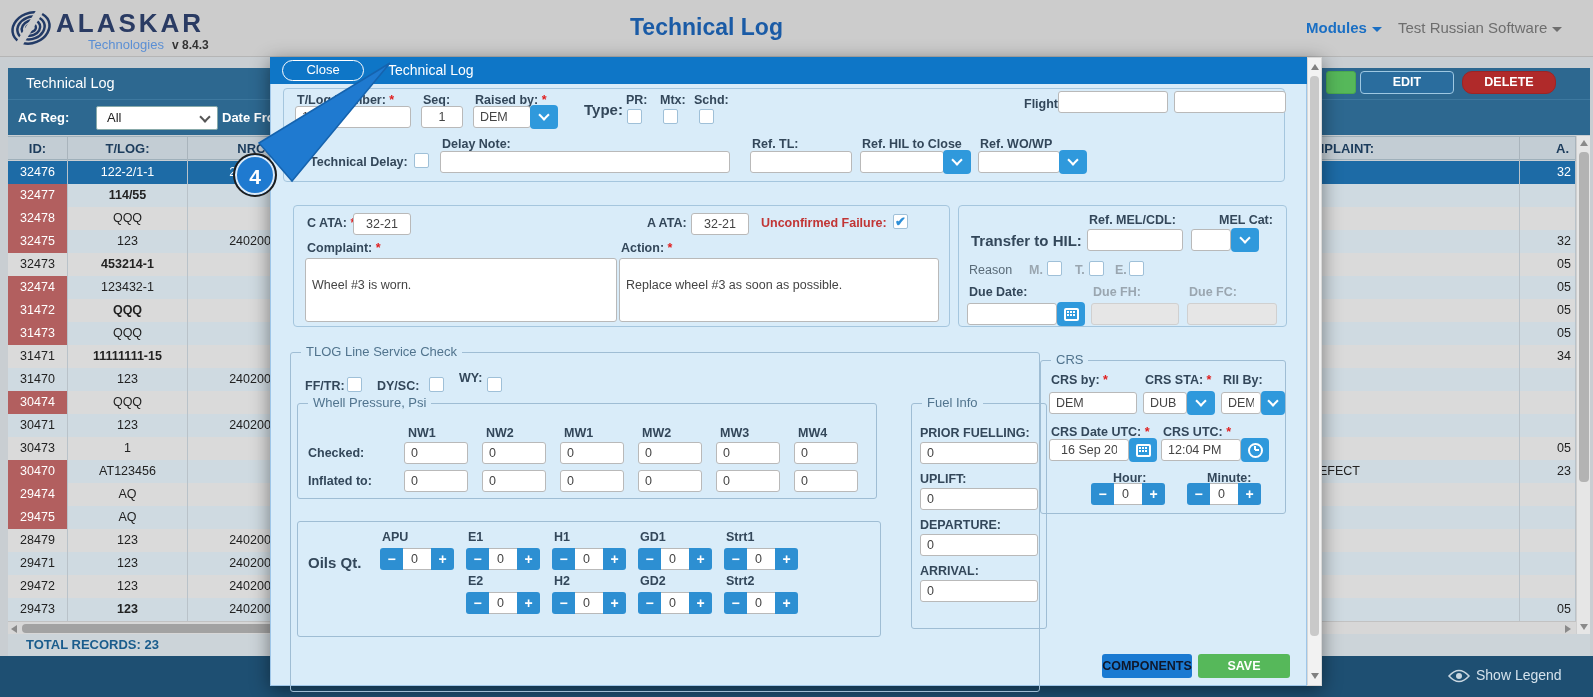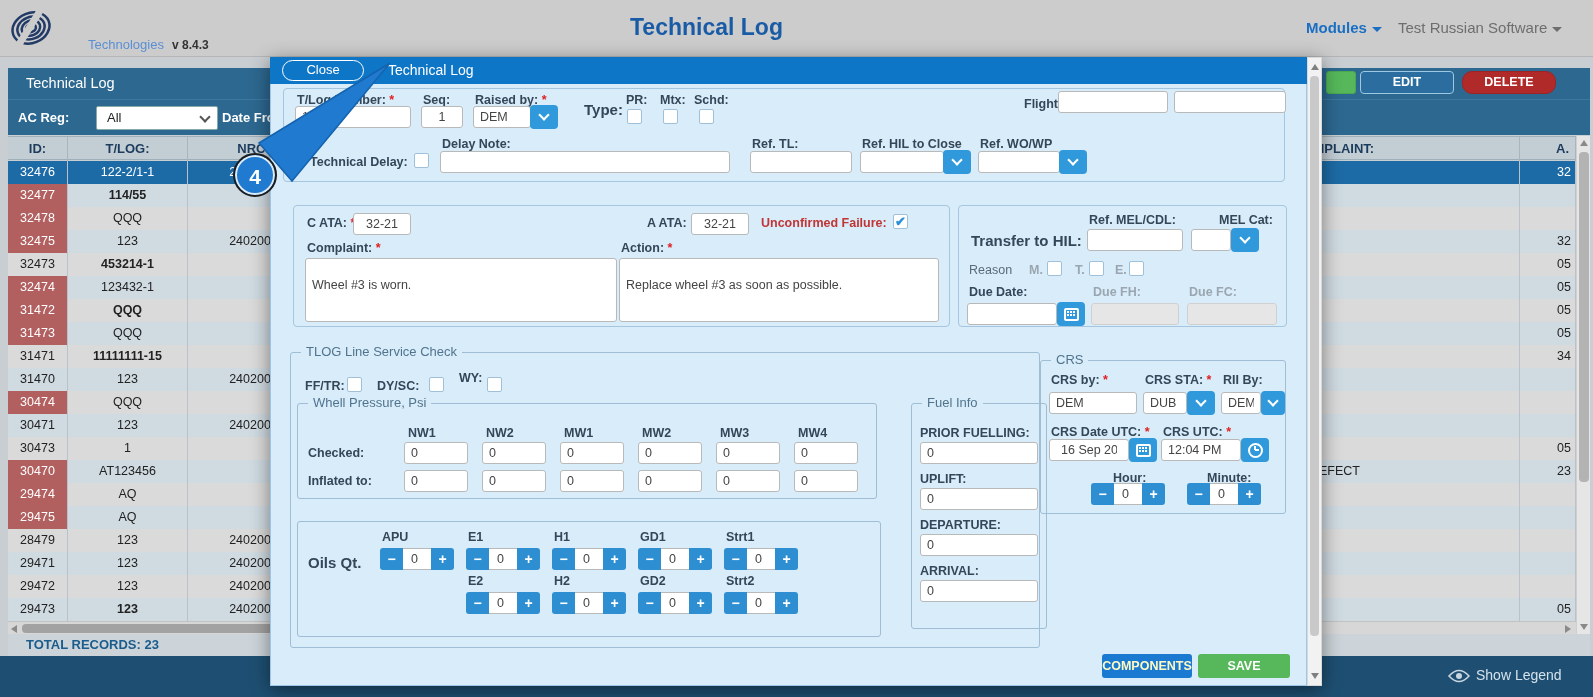--- a/index.html
+++ b/index.html
@@ -115,21 +115,21 @@
   .stepper{display:flex;position:absolute;}
   .st-btn{width:23px;height:22px;background:#2d8fd2;color:#fff;display:flex;align-items:center;justify-content:center;
           font:bold 14px/1 "Liberation Sans",sans-serif;cursor:pointer;}
   .st-btn.minus{border-radius:3px 0 0 3px;}
   .st-btn.minus::before{content:"\2212";}
   .st-btn.plus{border-radius:0 3px 3px 0;}
   .st-btn.plus::before{content:"+";}
   .st-val{width:28px;height:22px;border:1px solid #b9b9b9;border-left:none;border-right:none;
           font:12.5px "Liberation Sans",sans-serif;color:#444;padding-left:8px;}
   .col-hdr{position:absolute;font-weight:bold;font-size:12.5px;color:#33475a;white-space:nowrap;}
-  .btn-components{left:832px;top:597px;width:90px;height:24px;background:#1a7ad2;border-radius:3px;color:#fef9c3;
+  .btn-components{left:832px;top:597px;width:90px;height:24px;background:#1a7ad2;border-radius:3px;color:#0f172a;
        font-size:12.5px;font-weight:bold;text-align:center;line-height:24px;cursor:pointer;}
   .btn-save{left:928px;top:597px;width:92px;height:24px;background:#56b85a;border-radius:3px;color:#fff;
        font-size:12.5px;font-weight:bold;text-align:center;line-height:24px;cursor:pointer;}
 
   
   .callout-circle{left:233px;top:153px;width:44px;height:44px;border-radius:50%;background:#1f7ad0;
       border:2.5px solid #1d1d1d;box-shadow:inset 0 0 0 2px rgba(255,255,255,.85);color:#fff;
       font-size:21px;font-weight:bold;text-align:center;line-height:44px;}
   svg.overlay{position:absolute;left:0;top:0;pointer-events:none;}
 </style>
@@ -143,20 +143,21 @@
       <svg width="50" height="44" viewBox="0 0 50 44">
         <g transform="rotate(-22 25 22)" fill="none" stroke="#223a66">
           <ellipse cx="25" cy="22" rx="19" ry="15" stroke-width="2.5"></ellipse>
           <ellipse cx="25" cy="22" rx="14" ry="11" stroke-width="2.5"></ellipse>
           <ellipse cx="25" cy="22" rx="9.5" ry="7.5" stroke-width="2.5"></ellipse>
           <ellipse cx="25" cy="22" rx="5" ry="4" stroke-width="2.5"></ellipse>
         </g>
         <rect x="20" y="-4" width="7" height="52" fill="#cccccc" transform="rotate(32 25 22)"></rect>
       </svg>
     </span>
+    <div class="abs logo-text">ALASKAR</div>
     <div class="abs logo-sub">Technologies</div>
     <div class="abs logo-ver">v 8.4.3</div>
     <div class="abs page-title">Technical Log</div>
     <div class="abs nav-item nav-modules">
       <span>Modules</span><span class="caret"></span>
     </div>
     <div class="abs nav-item nav-user">
       <span>Test Russian Software</span><span class="caret"></span>
     </div>
   </div>
@@ -459,21 +460,21 @@
       <input class="abs inp" style="left: 8px; top: 97px; width: 90px;">
       <div class="abs cal-btn" style="left:98px;top:96px;">
           <span class="cal-icon"></span>
         </div>
       <div class="abs mlbl graylbl" style="left:134px;top:79px;">Due FH:</div>
       <input class="abs inp dis" style="left: 132px; top: 97px; width: 88px;">
       <div class="abs mlbl graylbl" style="left:230px;top:79px;">Due FC:</div>
       <input class="abs inp dis" style="left: 228px; top: 97px; width: 90px;">
     </div>
 
-    <div class="abs fieldset" style="left:20px;top:295px;width:750px;height:296px;">
+    <div class="abs fieldset" style="left:20px;top:295px;width:750px;height:340px;">
       <span class="legend">TLOG Line Service Check</span>
       <div class="abs mlbl" style="left:14px;top:26px;">FF/TR:</div>
       <div class="abs cb" style="left:56px;top:24px;"></div>
       <div class="abs mlbl" style="left:86px;top:26px;">DY/SC:</div>
       <div class="abs cb" style="left:138px;top:24px;"></div>
       <div class="abs mlbl" style="left:168px;top:18px;">WY:</div>
       <div class="abs cb" style="left:196px;top:24px;"></div>
 
       <div class="abs fieldset" style="left:6px;top:50px;width:580px;height:96px;">
         <span class="legend">Whell Pressure, Psi</span>

